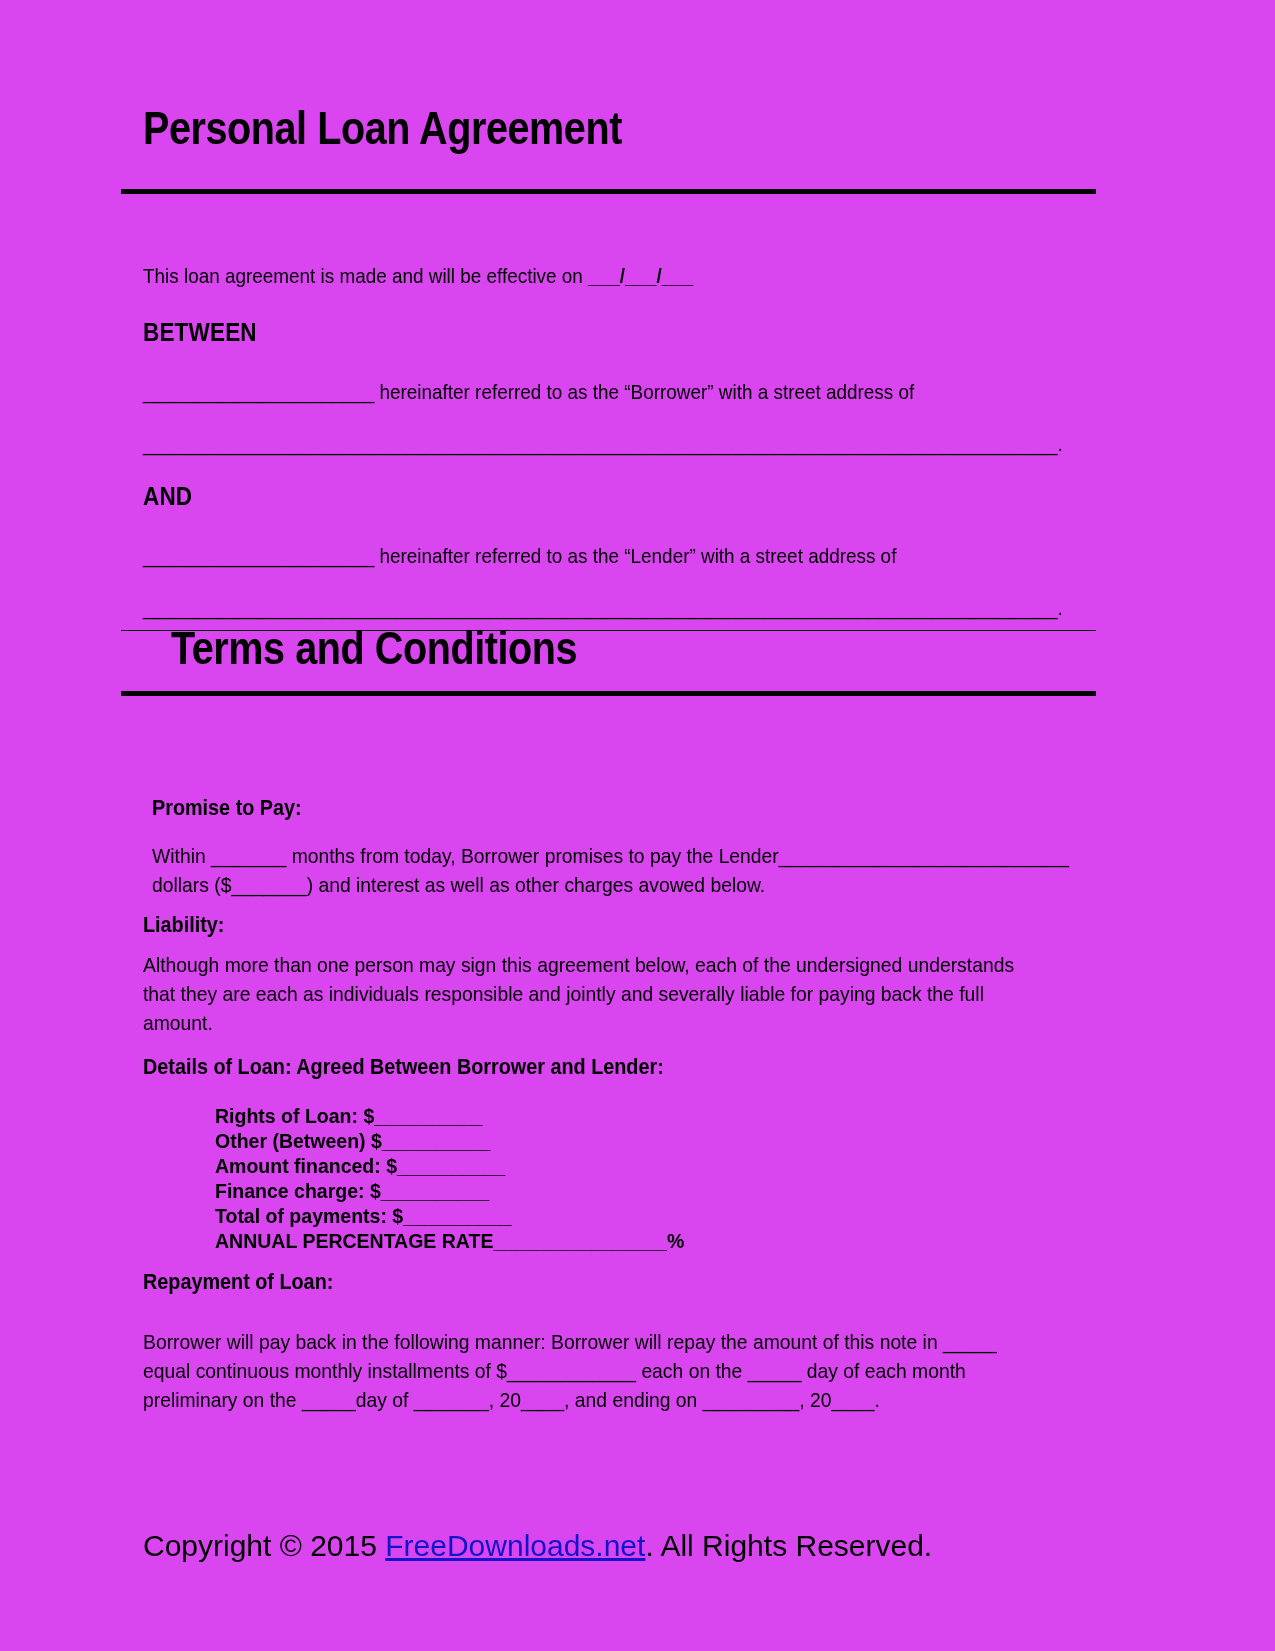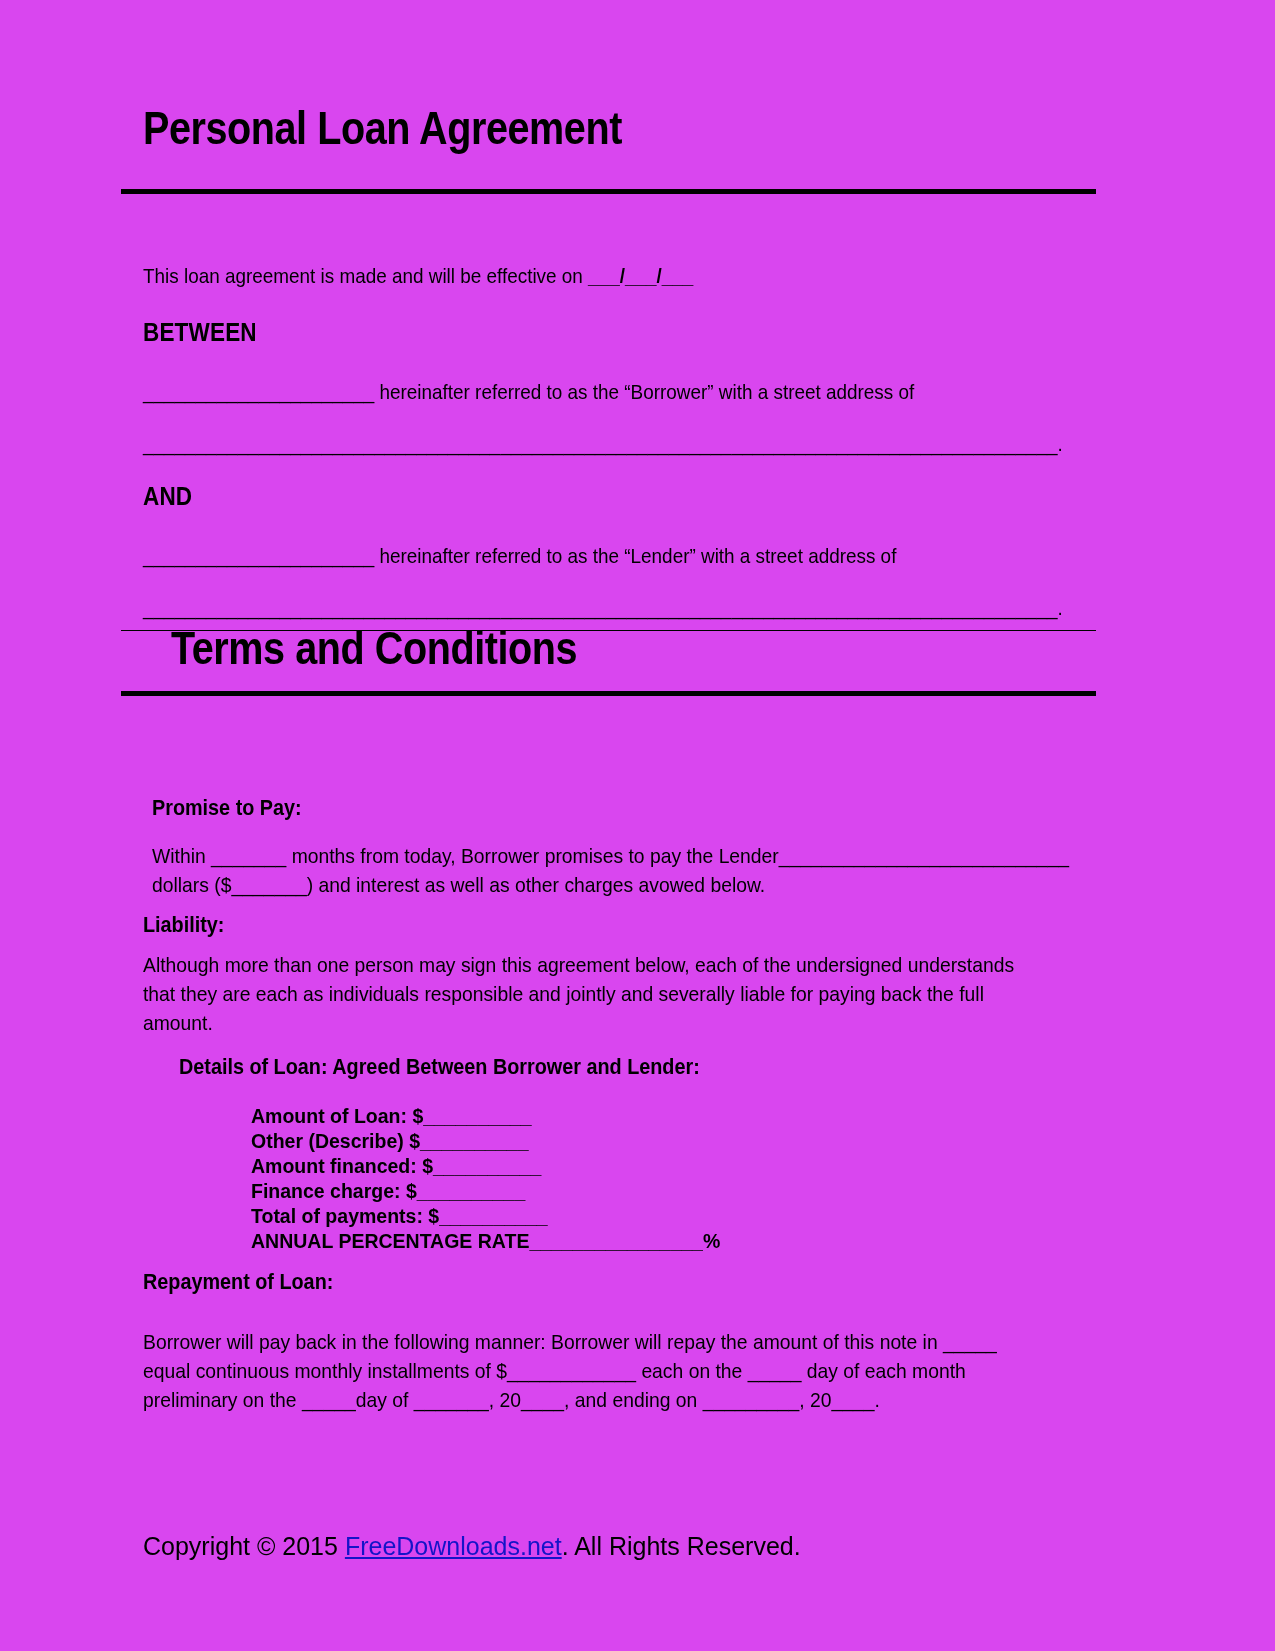--- a/index.html
+++ b/index.html
@@ -87,21 +87,21 @@
     margin-left: 72px;
   }
   .loan-list .item { white-space: nowrap; }
 
   
   .footer {
     position: absolute;
     left: 143px;
     top: 1532px;
     font-family: "Liberation Sans", sans-serif;
-    font-size: 25px;
+    font-size: 30px;
     line-height: 28px;
     color: #000;
   }
   .footer a {
     color: #1414c8;
     text-decoration: underline;
   }
 
   
   .abs { position: absolute; }
@@ -152,26 +152,26 @@
 
   <div class="abs" style="left:143px; top:910px;">
     <div class="sub-head">Liability:</div>
     <div style="margin-top:10px;">
       <div class="para nowrap">Although more than one person may sign this agreement below, each of the undersigned understands</div>
       <div class="para nowrap">that they are each as individuals responsible and jointly and severally liable for paying back the full</div>
       <div class="para nowrap">amount.</div>
     </div>
   </div>
 
-  <div class="abs" style="left:143px; top:1052px;margin-left:36px;">
+  <div class="abs" style="left:143px; top:1052px;">
     <div class="sub-head">Details of Loan: Agreed Between Borrower and Lender:</div>
 
     <div class="loan-list" style="margin-top:22px;">
-      <div class="item">Amount of Loan: $__________</div>
-      <div class="item">Other (Describe) $__________</div>
+      <div class="item">Rights of Loan: $__________</div>
+      <div class="item">Other (Between) $__________</div>
       <div class="item">Amount financed: $__________</div>
       <div class="item">Finance charge: $__________</div>
       <div class="item">Total of payments: $__________</div>
       <div class="item">ANNUAL PERCENTAGE RATE________________%</div>
     </div>
   </div>
 
   <div class="abs" style="left:143px; top:1267px;">
     <div class="sub-head">Repayment of Loan:</div>
     <div style="margin-top:30px;">

